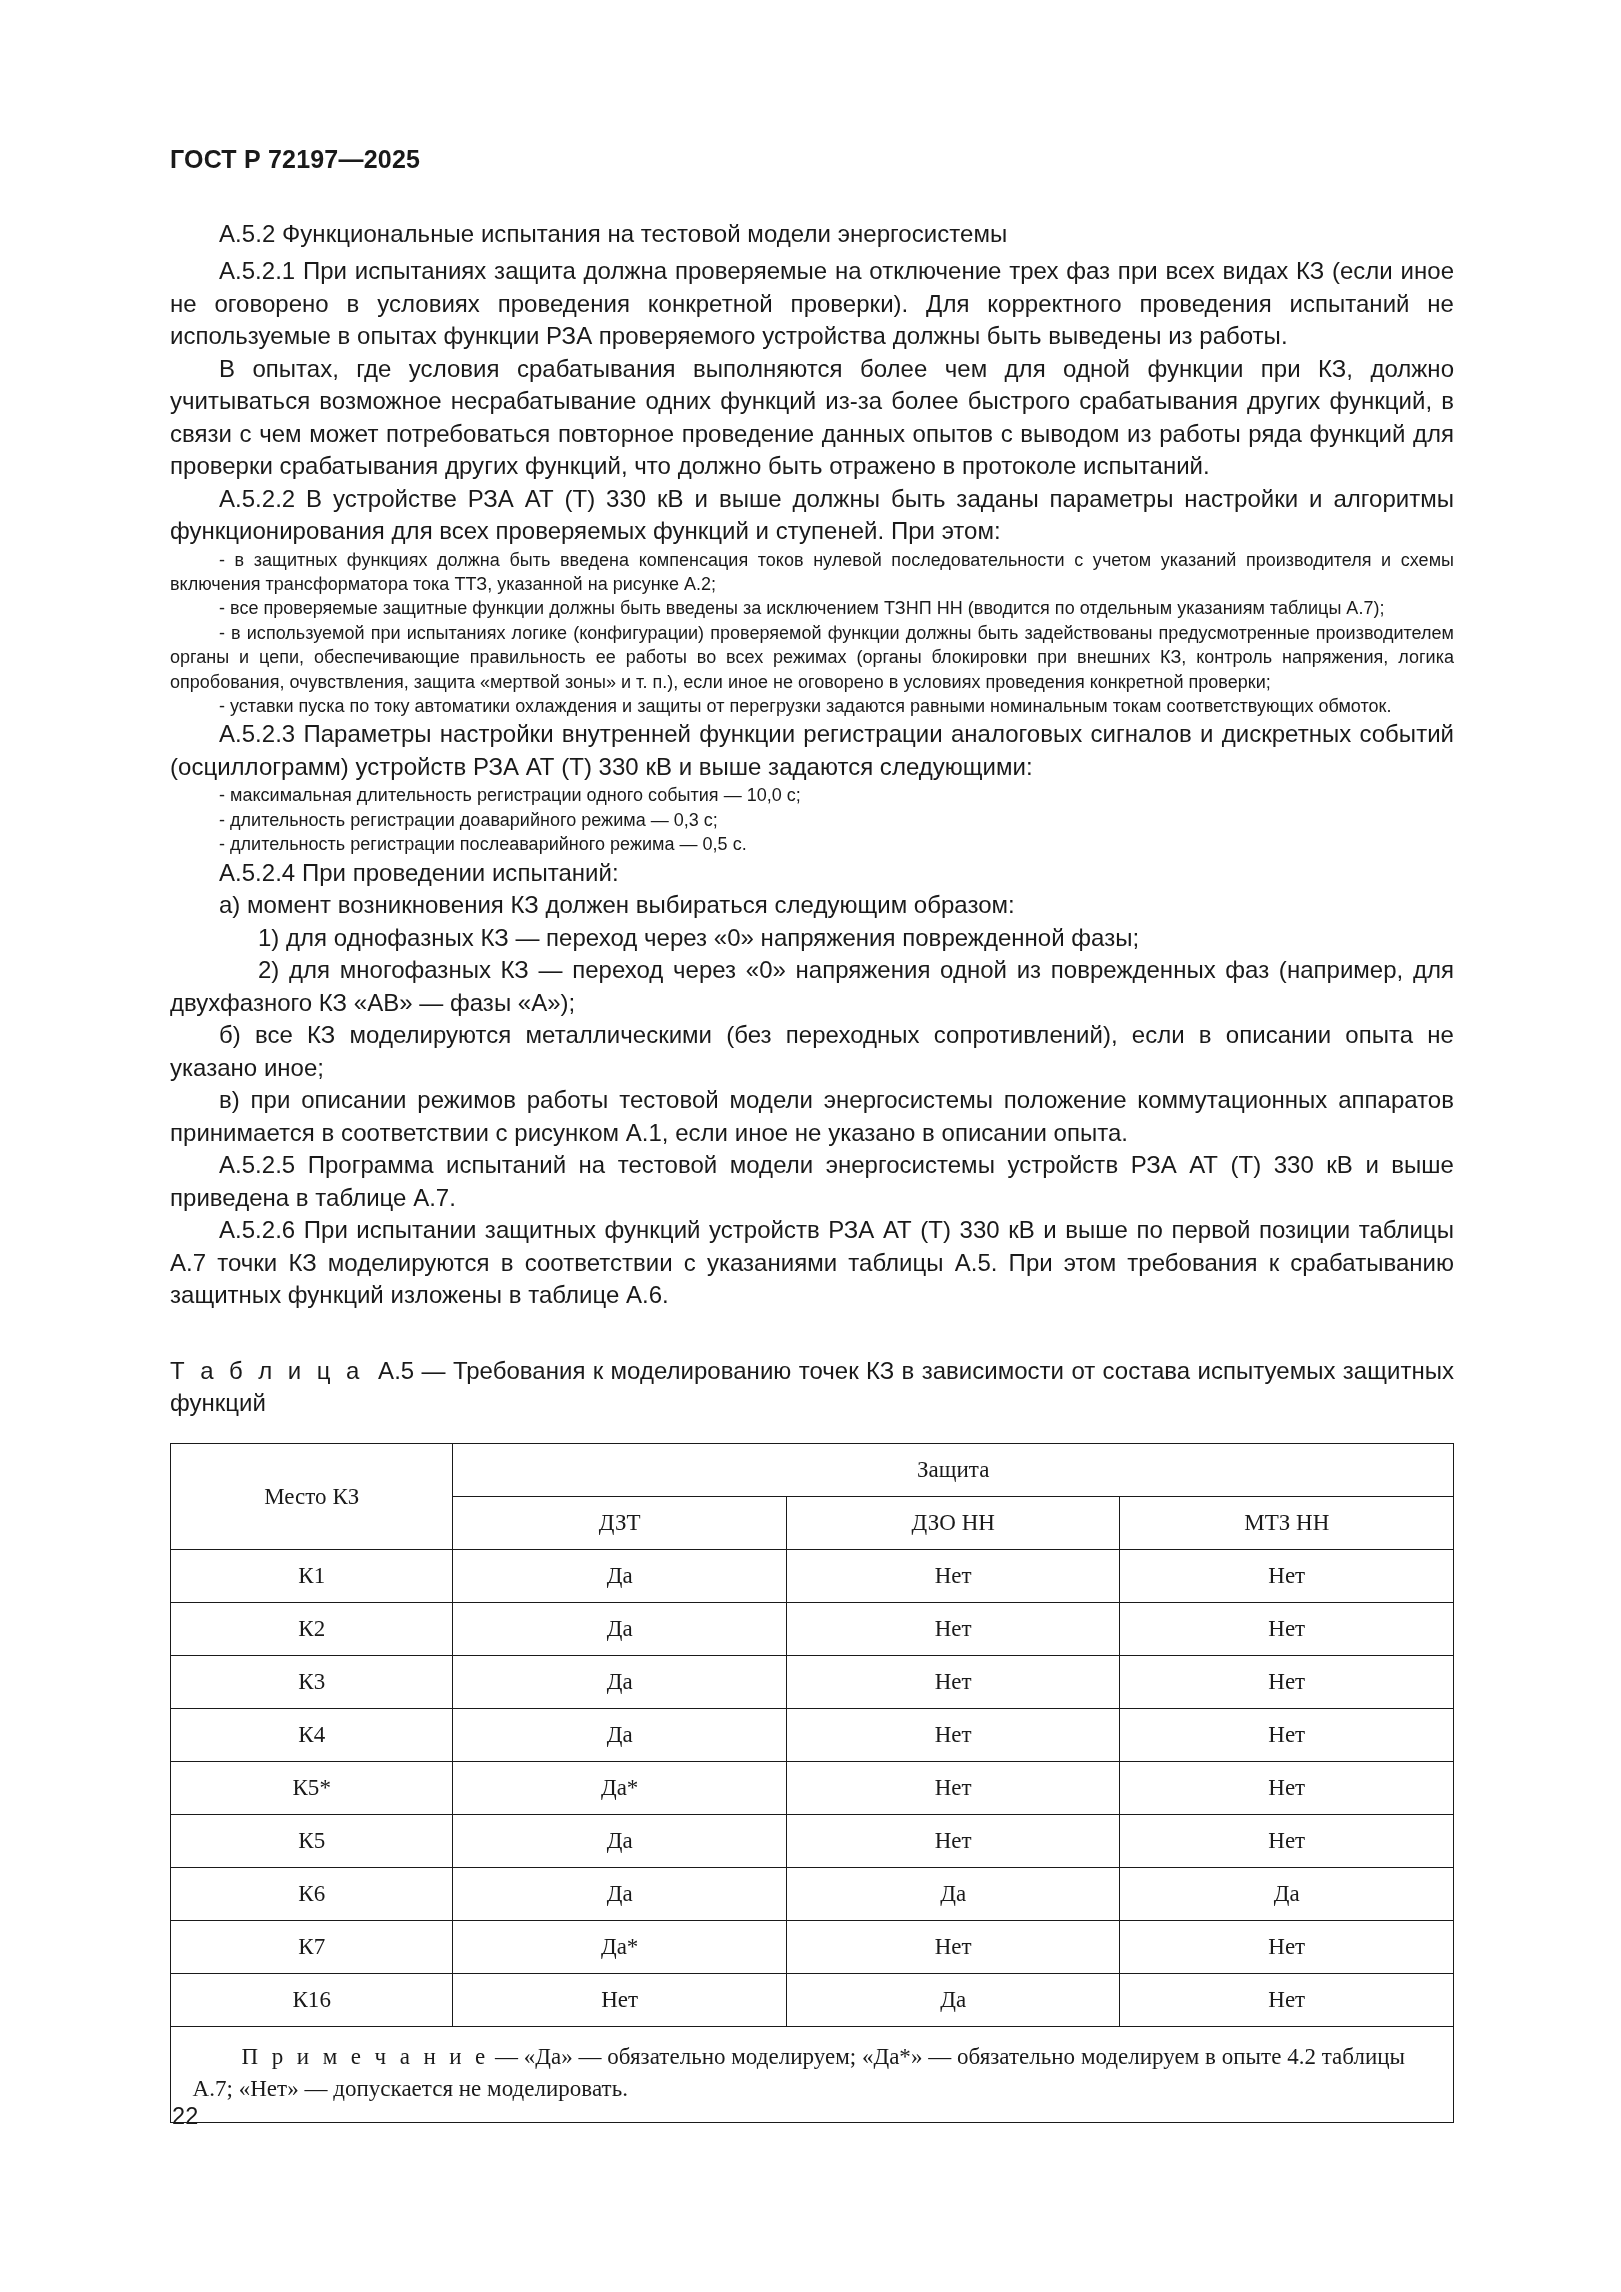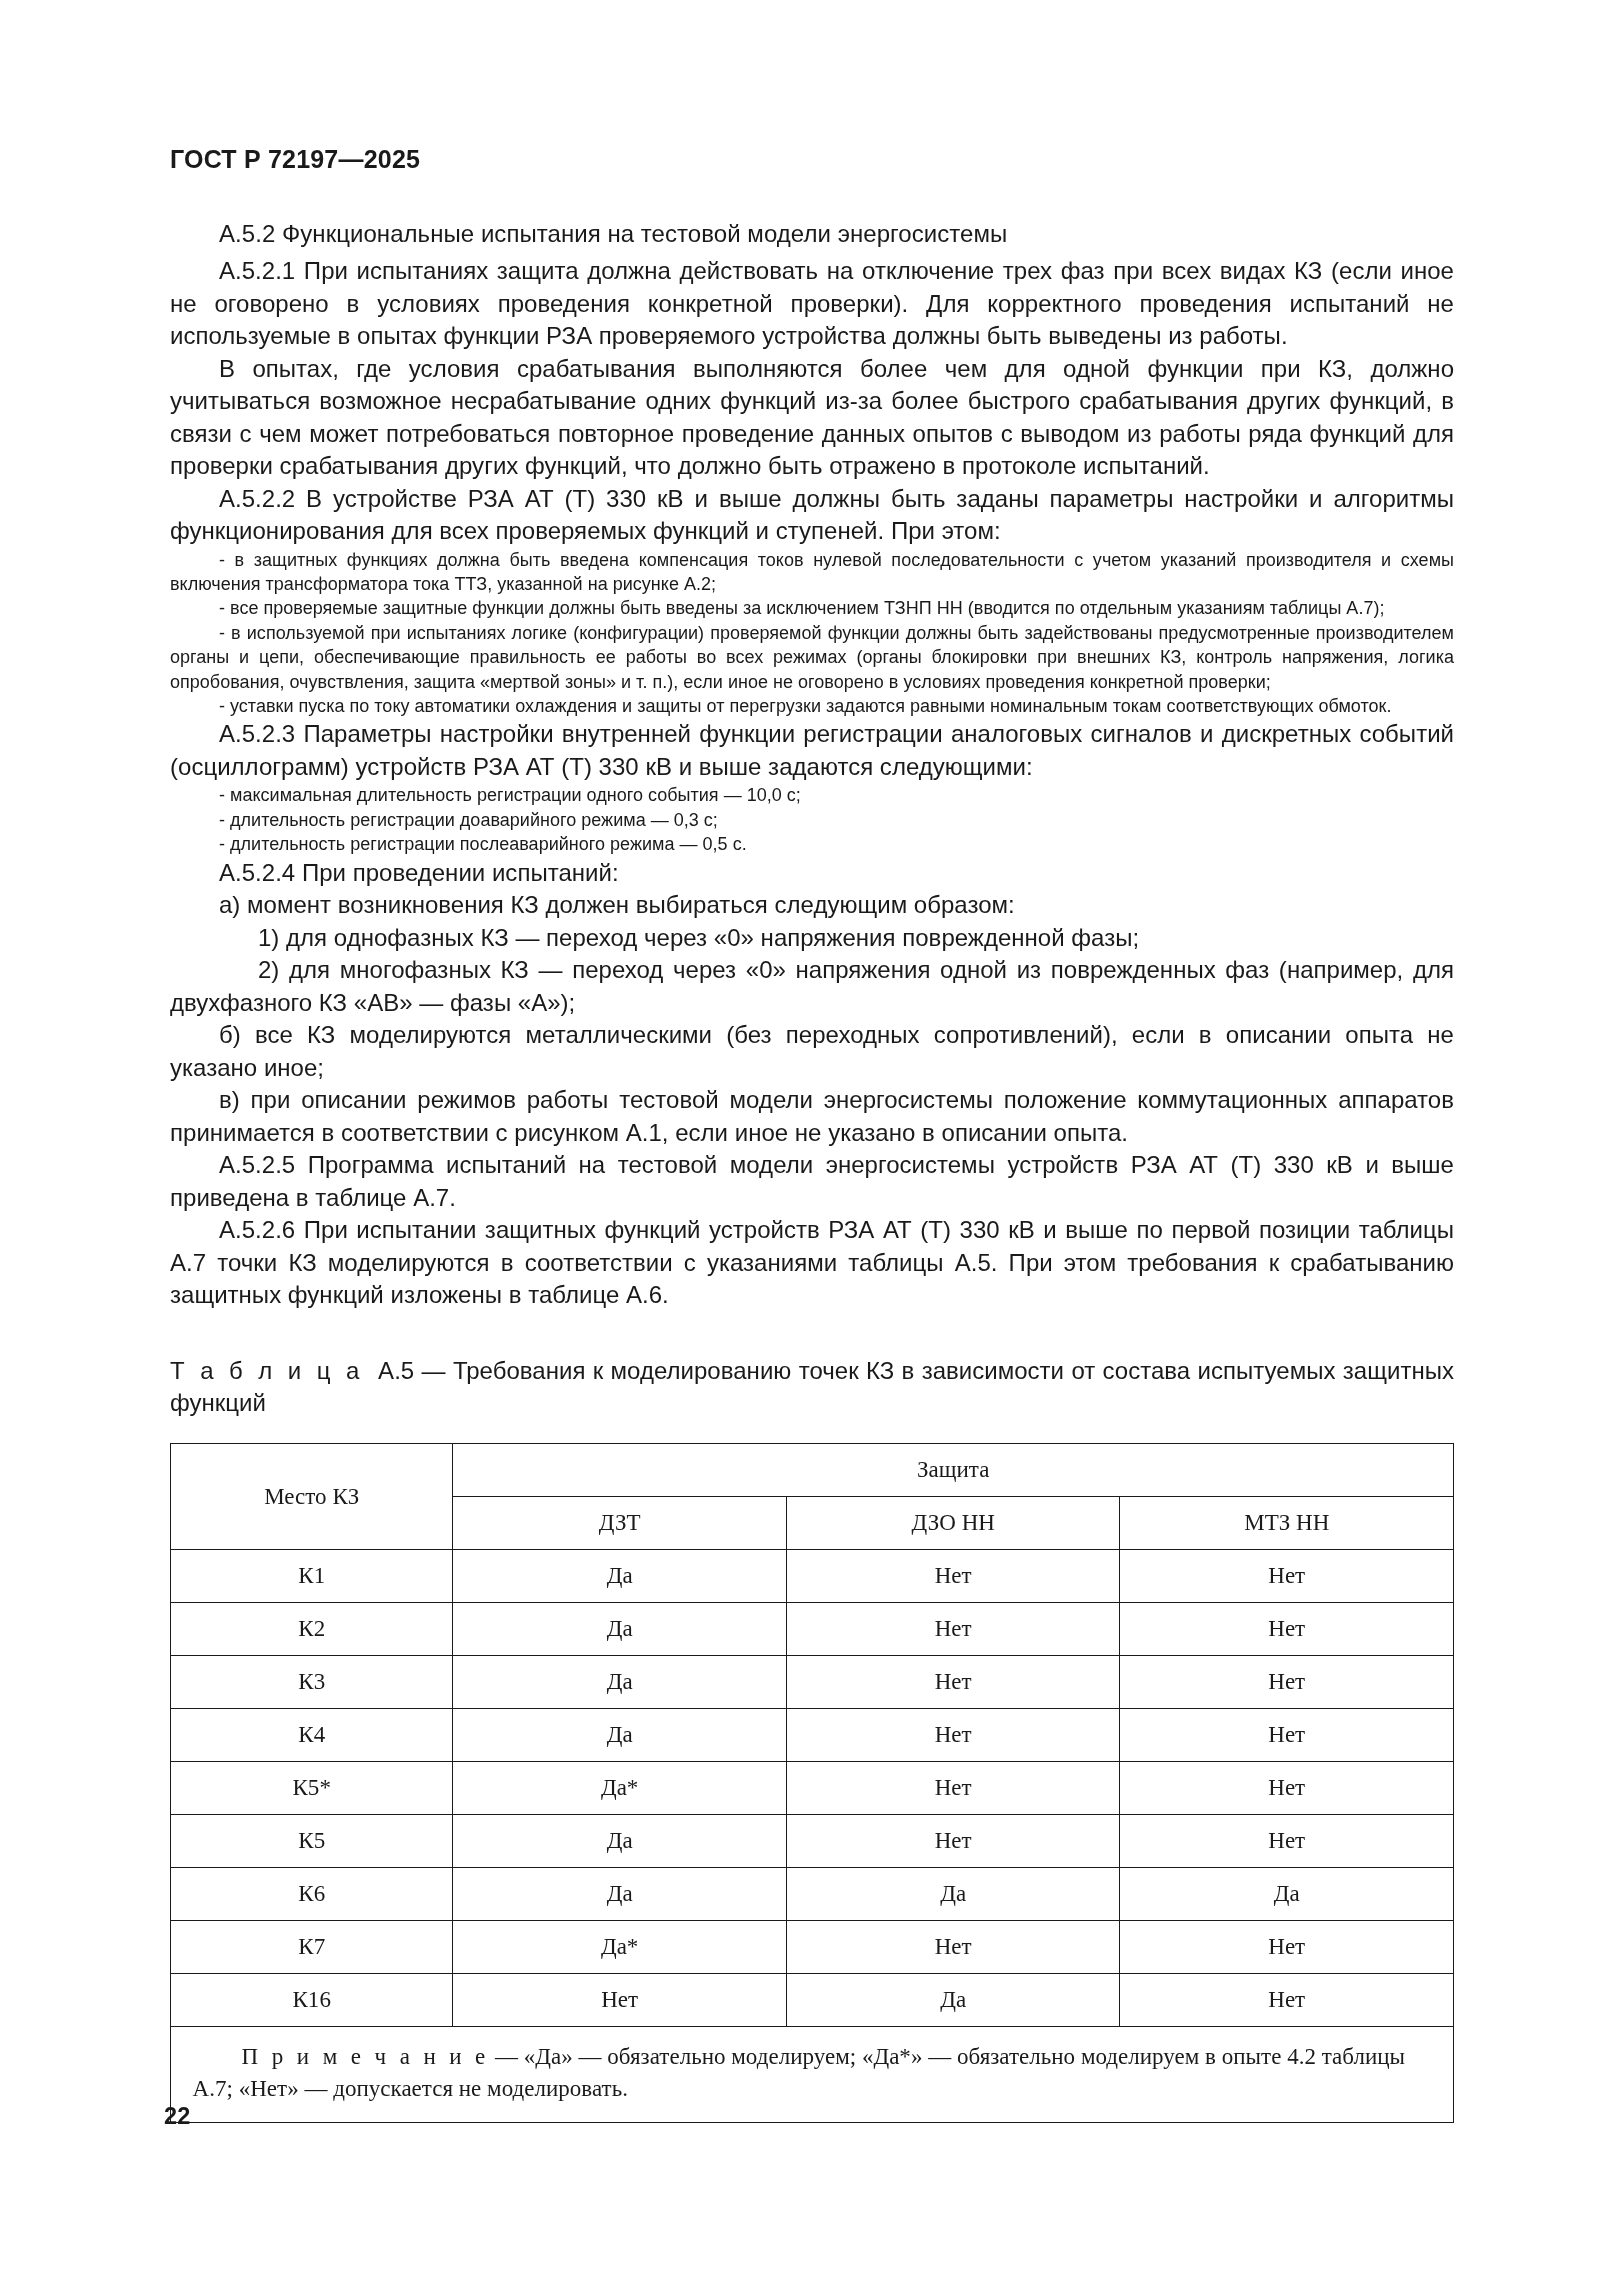--- a/index.html
+++ b/index.html
@@ -142,39 +142,38 @@
     padding-left: 49px;
   }
 
   
   col.c-place { width: 282px; }
   col.c-prot  { width: 333px; }
 
   
   .folio {
     position: absolute;
-    left: 164px;
+    left: 172px;
     top: 2103px;
     font-size: 23.5px;
     letter-spacing: 0.2px;
-    font-weight: bold;
   }
 </style>
 </head>
 <body>
 
 <div class="page">
 
   <div class="running-head">ГОСТ Р 72197—2025</div>
 
   <div class="content">
 
     <h2 class="sec-head">А.5.2 Функциональные испытания на тестовой модели энергосистемы</h2>
 
-    <p class="body-par">А.5.2.1 При испытаниях защита должна действовать на отключение трех фаз при всех видах КЗ (если иное не оговорено в условиях проведения конкретной проверки). Для корректного проведения испытаний не используемые в опытах функции РЗА проверяемого устройства должны быть выведены из работы.</p>
+    <p class="body-par">А.5.2.1 При испытаниях защита должна проверяемые на отключение трех фаз при всех видах КЗ (если иное не оговорено в условиях проведения конкретной проверки). Для корректного проведения испытаний не используемые в опытах функции РЗА проверяемого устройства должны быть выведены из работы.</p>
     <p class="body-par">В опытах, где условия срабатывания выполняются более чем для одной функции при КЗ, должно учитываться возможное несрабатывание одних функций из-за более быстрого срабатывания других функций, в связи с чем может потребоваться повторное проведение данных опытов с выводом из работы ряда функций для проверки срабатывания других функций, что должно быть отражено в протоколе испытаний.</p>
     <p class="body-par">А.5.2.2 В устройстве РЗА АТ (Т) 330 кВ и выше должны быть заданы параметры настройки и алгоритмы функционирования для всех проверяемых функций и ступеней. При этом:</p>
 
     <p class="dash-item">- в защитных функциях должна быть введена компенсация токов нулевой последовательности с учетом указаний производителя и схемы включения трансформатора тока ТТЗ, указанной на рисунке А.2;</p>
     <p class="dash-item">- все проверяемые защитные функции должны быть введены за исключением ТЗНП НН (вводится по отдельным указаниям таблицы А.7);</p>
     <p class="dash-item">- в используемой при испытаниях логике (конфигурации) проверяемой функции должны быть задействованы предусмотренные производителем органы и цепи, обеспечивающие правильность ее работы во всех режимах (органы блокировки при внешних КЗ, контроль напряжения, логика опробования, очувствления, защита «мертвой зоны» и т. п.), если иное не оговорено в условиях проведения конкретной проверки;</p>
     <p class="dash-item">- уставки пуска по току автоматики охлаждения и защиты от перегрузки задаются равными номинальным токам соответствующих обмоток.</p>
 
     <p class="body-par">А.5.2.3 Параметры настройки внутренней функции регистрации аналоговых сигналов и дискретных событий (осциллограмм) устройств РЗА АТ (Т) 330 кВ и выше задаются следующими:</p>
 

